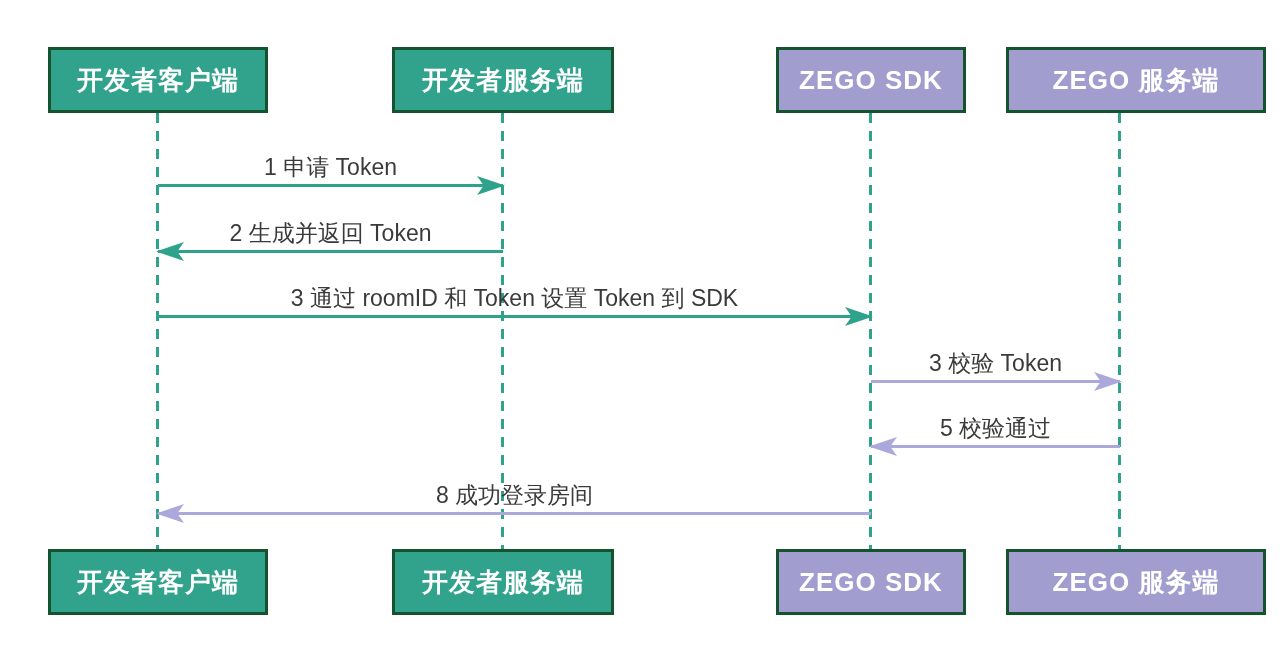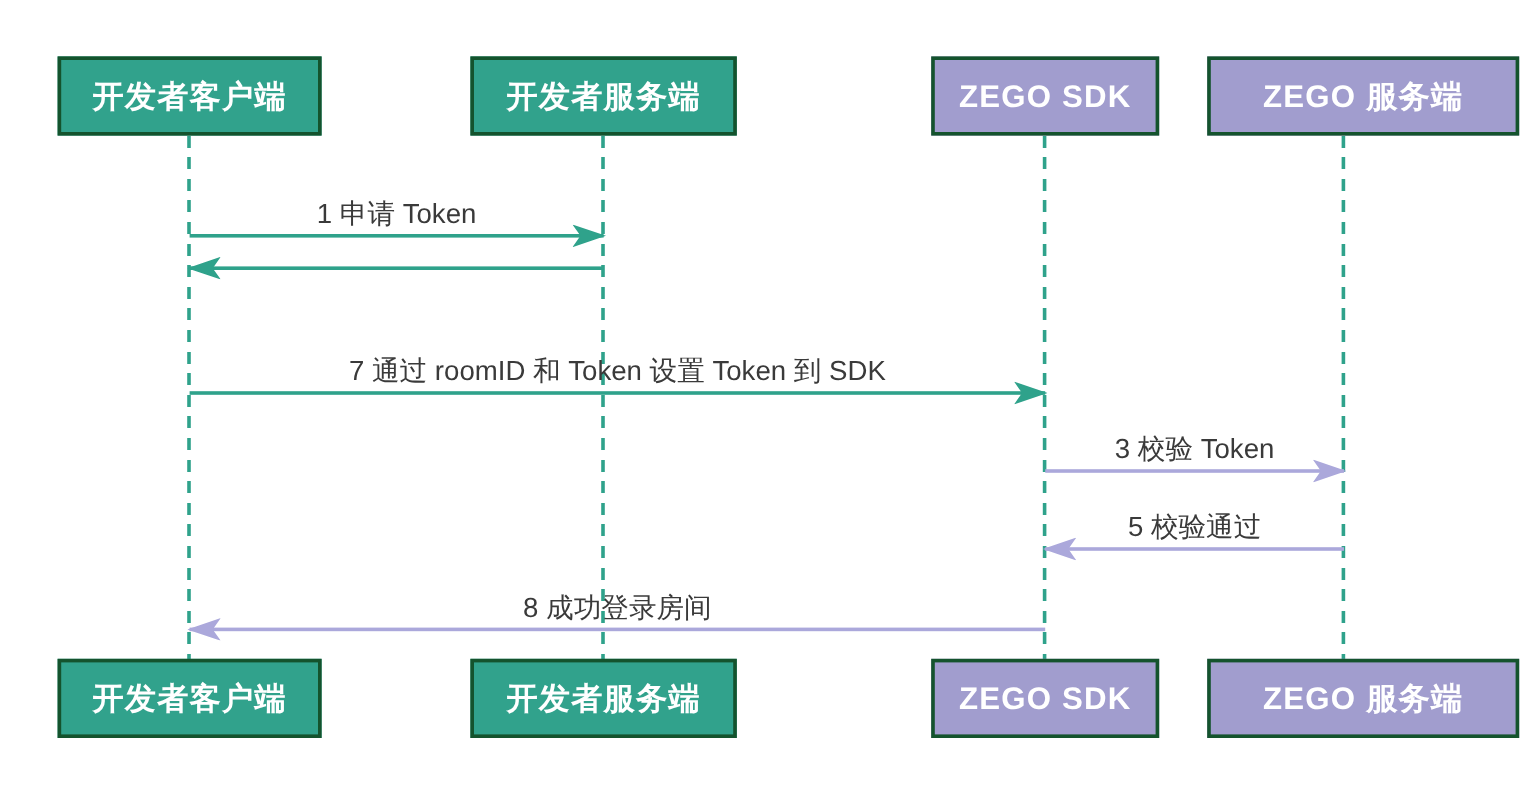--- a/index.html
+++ b/index.html
@@ -63,21 +63,20 @@
     display: flex;
     flex-direction: column;
   }
   .msg-label {
     text-align: center;
     font-size: 23px;
     color: #3a3a3a;
     height: 28px;
     line-height: 28px;
     white-space: nowrap;
-    margin-top: 11px;
   }
   .msg-line {
     position: relative;
     height: 3px;
     margin-top: 3px;
   }
   .msg.teal   .msg-line { background: #2fa28b; }
   .msg.purple .msg-line { background: #aba8db; }
 
   .arrow-head {
@@ -125,27 +124,28 @@
   <div class="actor purple row-bottom col-4">ZEGO 服务端</div>
 
   <div class="msg teal m-1">
     <div class="msg-label">1 申请 Token</div>
     <div class="msg-line">
       <div class="arrow-head right"></div>
     </div>
   </div>
 
   <div class="msg teal m-2">
+    <div class="msg-label">2 生成并返回 Token</div>
     <div class="msg-line">
       <div class="arrow-head left"></div>
     </div>
   </div>
 
   <div class="msg teal m-3">
-    <div class="msg-label">7 通过 roomID 和 Token 设置 Token 到 SDK</div>
+    <div class="msg-label">3 通过 roomID 和 Token 设置 Token 到 SDK</div>
     <div class="msg-line">
       <div class="arrow-head right"></div>
     </div>
   </div>
 
   <div class="msg purple m-4">
     <div class="msg-label">3 校验 Token</div>
     <div class="msg-line">
       <div class="arrow-head right"></div>
     </div>

